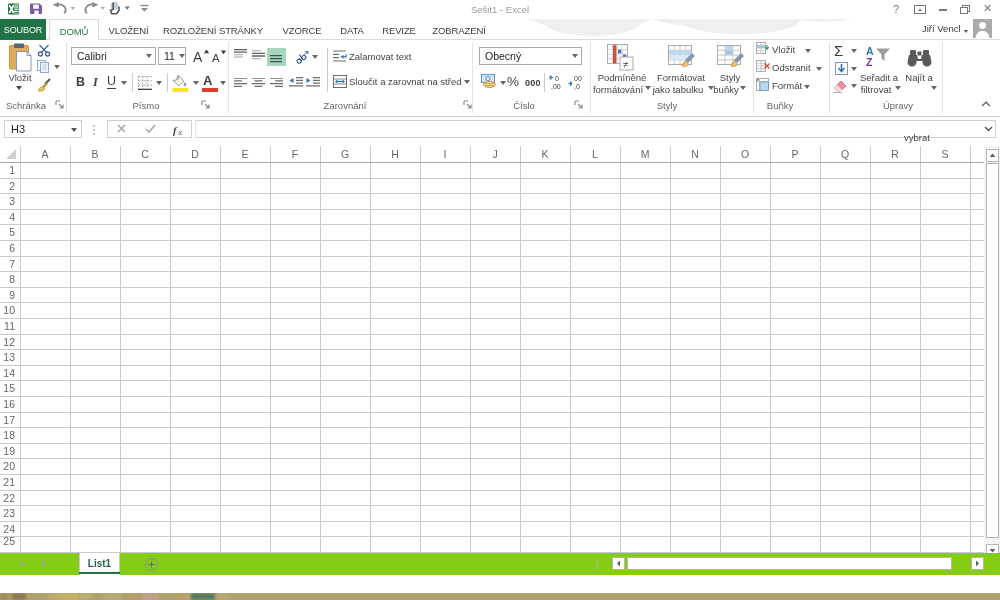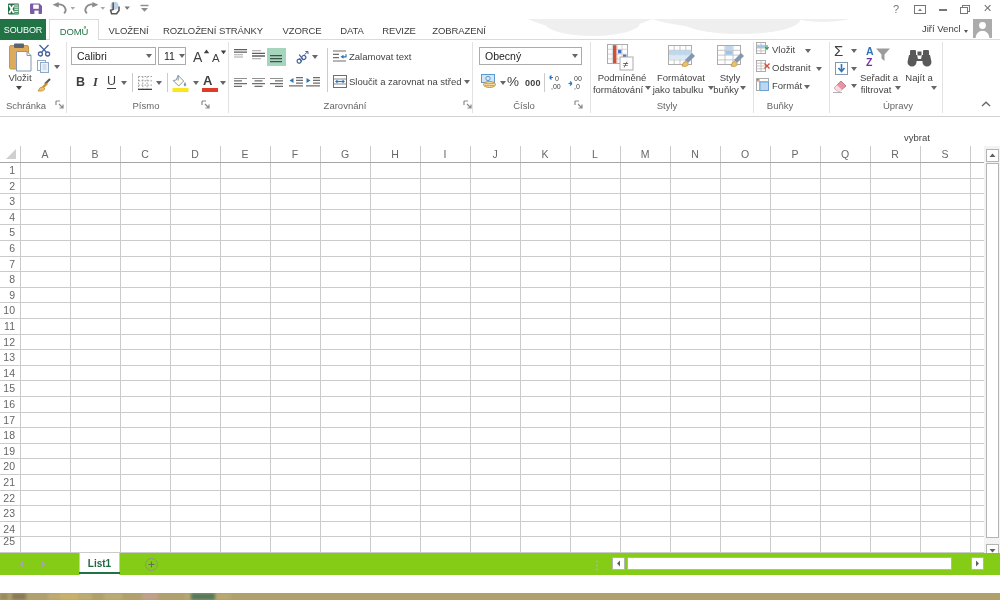--- a/index.html
+++ b/index.html
@@ -78,20 +78,21 @@
 
   <div id="clouds">
     <div class="cloud" style="left:515px; top:-20px; width:150px; height:50px;"></div>
     <div class="cloud" style="left:625px; top:-32px; width:190px; height:60px;"></div>
     <div class="cloud" style="left:768px; top:-24px; width:110px; height:46px;"></div>
     <div class="cloud" style="left:545px; top:10px; width:95px; height:26px;"></div>
     <div class="cloud" style="left:680px; top:6px; width:120px; height:28px;"></div>
   </div>
 
   <div id="titlebar">
+    <div id="title-text">Sešit1 - Excel</div>
 
     <svg class="abs" style="left:0px; top:0px; z-index:2;" width="160" height="18" viewBox="0 0 160 18">
 
       <rect x="8" y="3.5" width="11" height="11" rx="1" fill="#217346"></rect>
       <rect x="14.3" y="4.5" width="4.2" height="9" fill="#dcebe2"></rect>
       <path d="M14.3 6 h4.2 M14.3 8.2 h4.2 M14.3 10.4 h4.2 M14.3 12.6 h4.2" stroke="#217346" stroke-width="0.8"></path>
       <path d="M9.3 5.2 L13.7 13 M13.7 5.2 L9.3 13" stroke="#fff" stroke-width="1.7"></path>
 
       <path d="M31 3.5 h8.5 l2.5 2.5 v7 a1 1 0 0 1 -1 1 h-10 a1 1 0 0 1 -1 -1 v-8.5 a1 1 0 0 1 1 -1 z" fill="#7b5ba6"></path>
       <rect x="33.2" y="4.6" width="5.6" height="4.2" fill="#fff"></rect>
@@ -406,20 +407,41 @@
     <div class="ctx" style="left:889px; top:32px; width:60px;">Najít a</div>
     <div class="ctx" style="left:887px; top:44px; width:60px;margin-top:48px;">vybrat</div>
     <div class="dd" style="left:931px; top:46px;"></div>
     <div class="glabel" style="left:838px; width:120px;">Úpravy</div>
 
     <svg class="abs" style="left:981px; top:61px;" width="10" height="6" viewBox="0 0 10 6">
       <path d="M1 5 l4 -3.8 L9 5" stroke="#666" stroke-width="1.3" fill="none"></path>
     </svg>
   </div>
 
+  <div id="fbar">
+    <div id="namebox">H3</div>
+    <svg class="abs" style="left:92px; top:8px;" width="4" height="12" viewBox="0 0 4 12">
+      <circle cx="2" cy="2" r="1" fill="#b0b0b0"></circle>
+        <circle cx="2" cy="6" r="1" fill="#b0b0b0"></circle>
+        <circle cx="2" cy="10" r="1" fill="#b0b0b0"></circle>
+    </svg>
+    <div class="dd" style="left:71px; top:12px; border-top-color:#555;"></div>
+    <div id="fxbox">
+      <svg width="83" height="17" viewBox="0 0 83 17">
+        <path d="M10 4 l7 7 m0 -7 l-7 7" stroke="#a8a8a8" stroke-width="1.6" fill="none"></path>
+        <path d="M38 8 l3 3 l6 -7" stroke="#a8a8a8" stroke-width="1.6" fill="none"></path>
+        <text x="65" y="12.5" font-size="11" font-style="italic" font-family="Liberation Serif" fill="#4a4a4a" font-weight="bold">f</text>
+        <text x="70.5" y="13.5" font-size="8" font-style="italic" font-family="Liberation Serif" fill="#4a4a4a">x</text>
+      </svg>
+    </div>
+    <div id="ffield"></div>
+    <svg class="abs" style="left:984px; top:10px;" width="9" height="6" viewBox="0 0 9 6">
+      <path d="M1 1 l3.5 3.5 L8 1" stroke="#555" stroke-width="1.4" fill="none"></path>
+    </svg>
+  </div>
 
   <div id="sheet">
     <div id="gridarea"></div>
     <div id="colhead">
         <div class="cl" style="left: 0px;">A</div>
         <div class="cl" style="left: 50px;">B</div>
         <div class="cl" style="left: 100px;">C</div>
         <div class="cl" style="left: 150px;">D</div>
         <div class="cl" style="left: 200px;">E</div>
         <div class="cl" style="left: 250px;">F</div>

